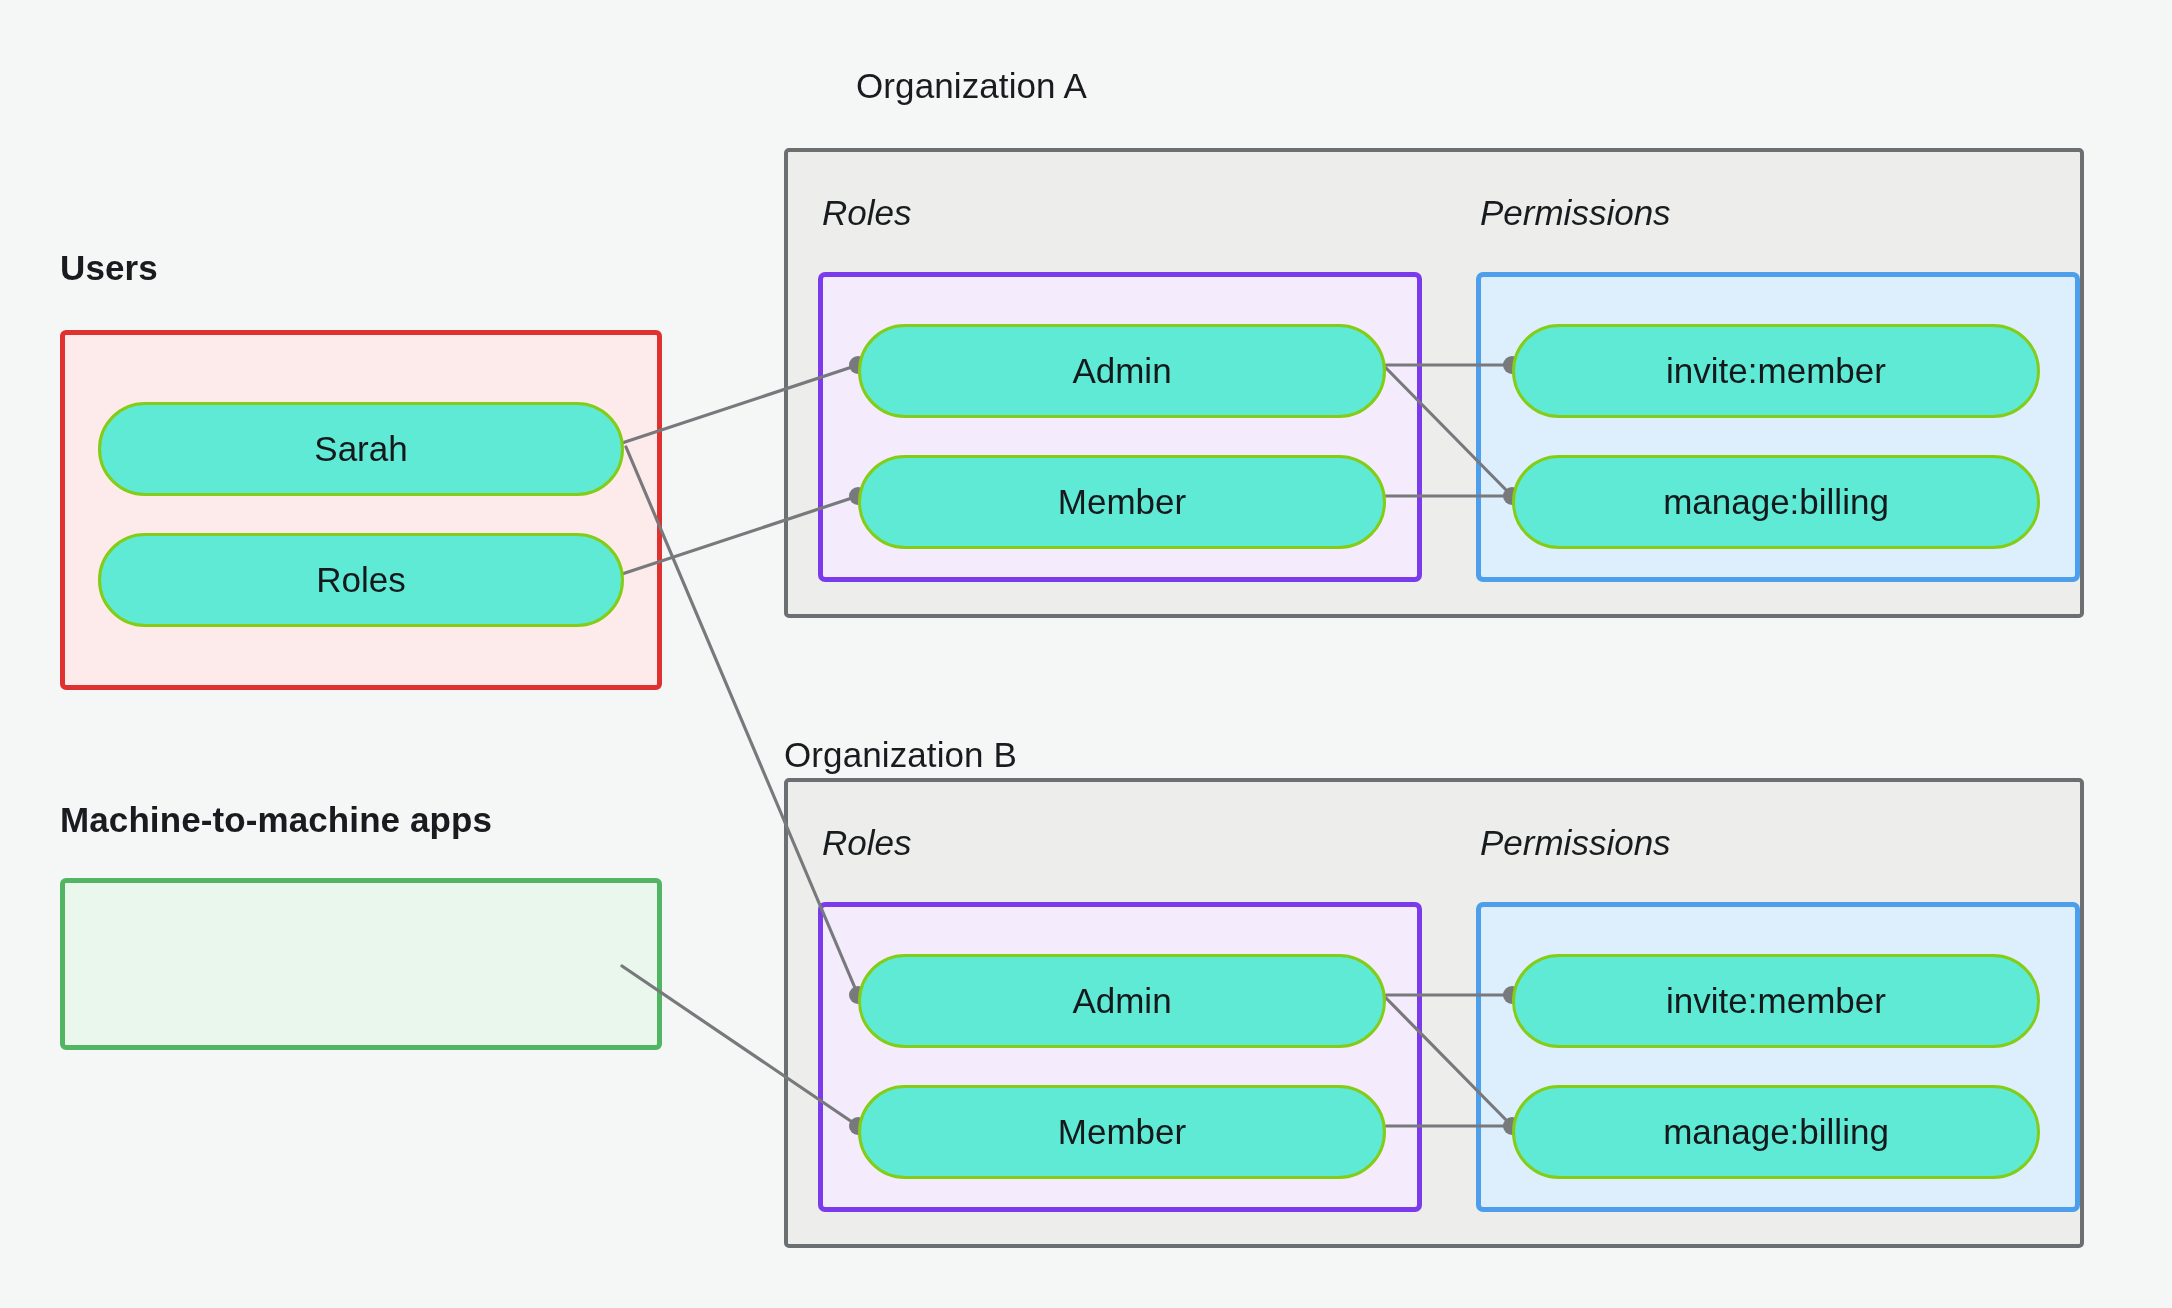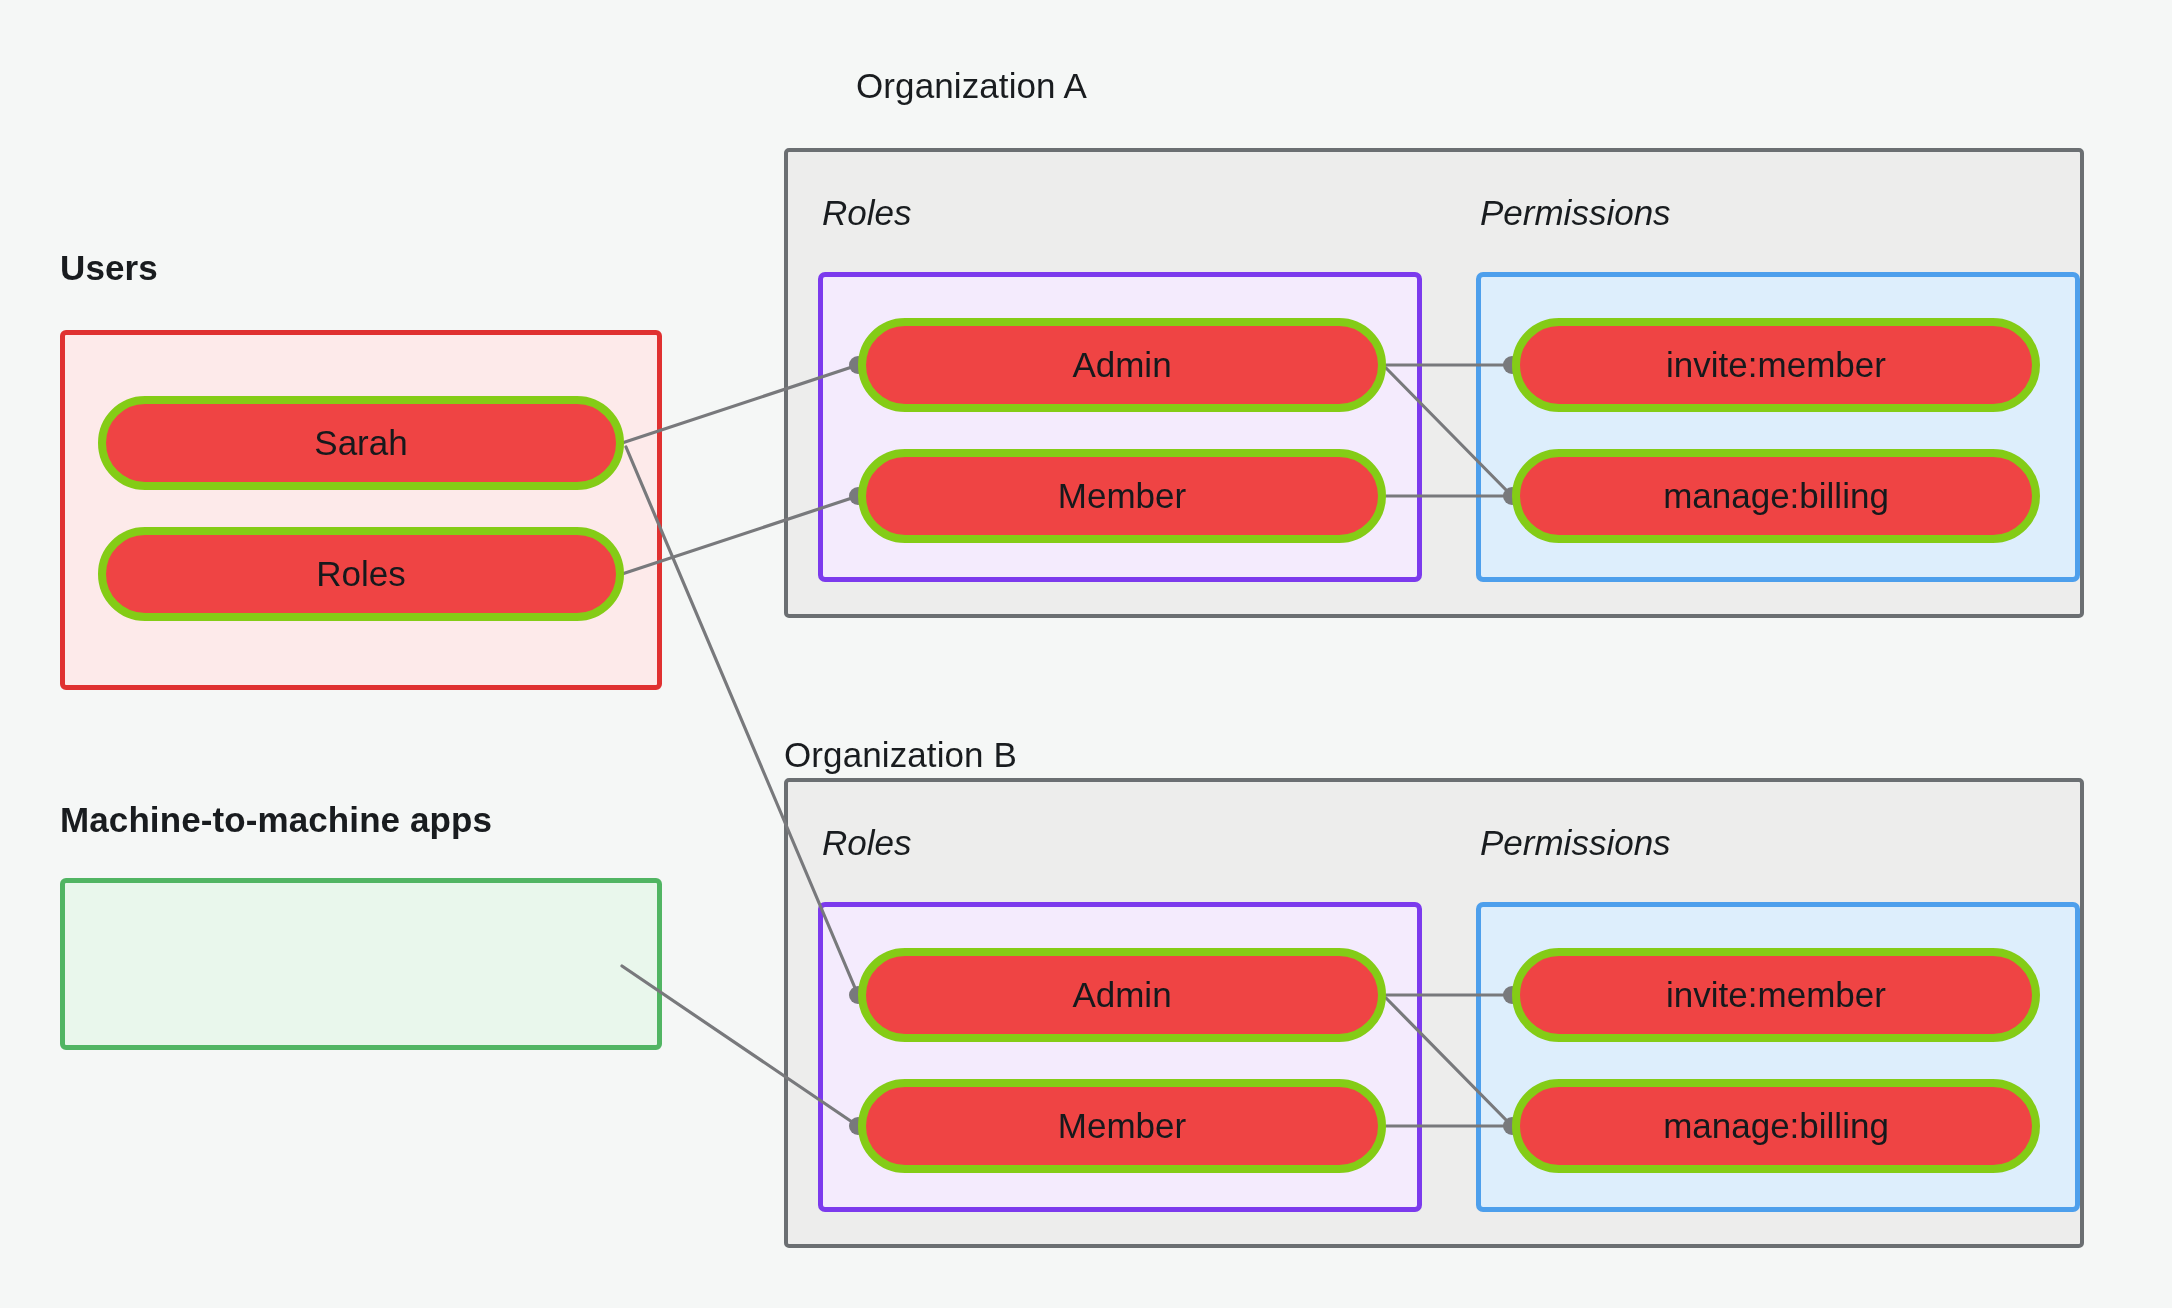--- a/index.html
+++ b/index.html
@@ -56,30 +56,31 @@
     color:#191c1f;
     white-space:nowrap;
     z-index:4;
     font-style:italic;
   }
 
   
   .pill{
     position:absolute;
     box-sizing:border-box;
-    background:#ef4444;
-    border:8px solid #84cc16;
+    background:#5eead4;
+    border:3px solid #84cc16;
     border-radius:999px;
     display:flex;
     align-items:center;
     justify-content:center;
     font-size:35px;
     color:#16191c;
     z-index:6;
     white-space:nowrap;
+    margin-top:6px;
   }
 </style>
 </head>
 <body>
 
 <div id="canvas">
 
   <svg class="edges" viewBox="0 0 2172 1308" xmlns="http://www.w3.org/2000/svg">
     <g fill="none" stroke="#78797c" stroke-width="3.2" stroke-linecap="round">
 

